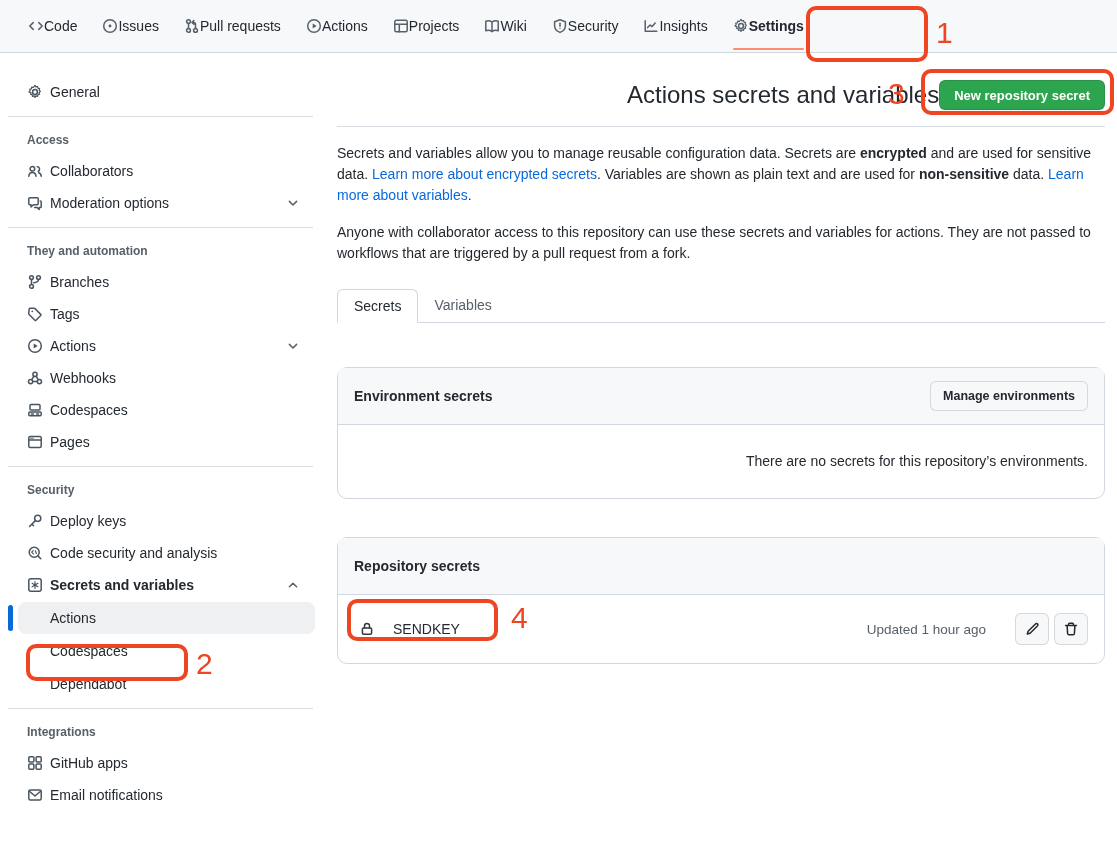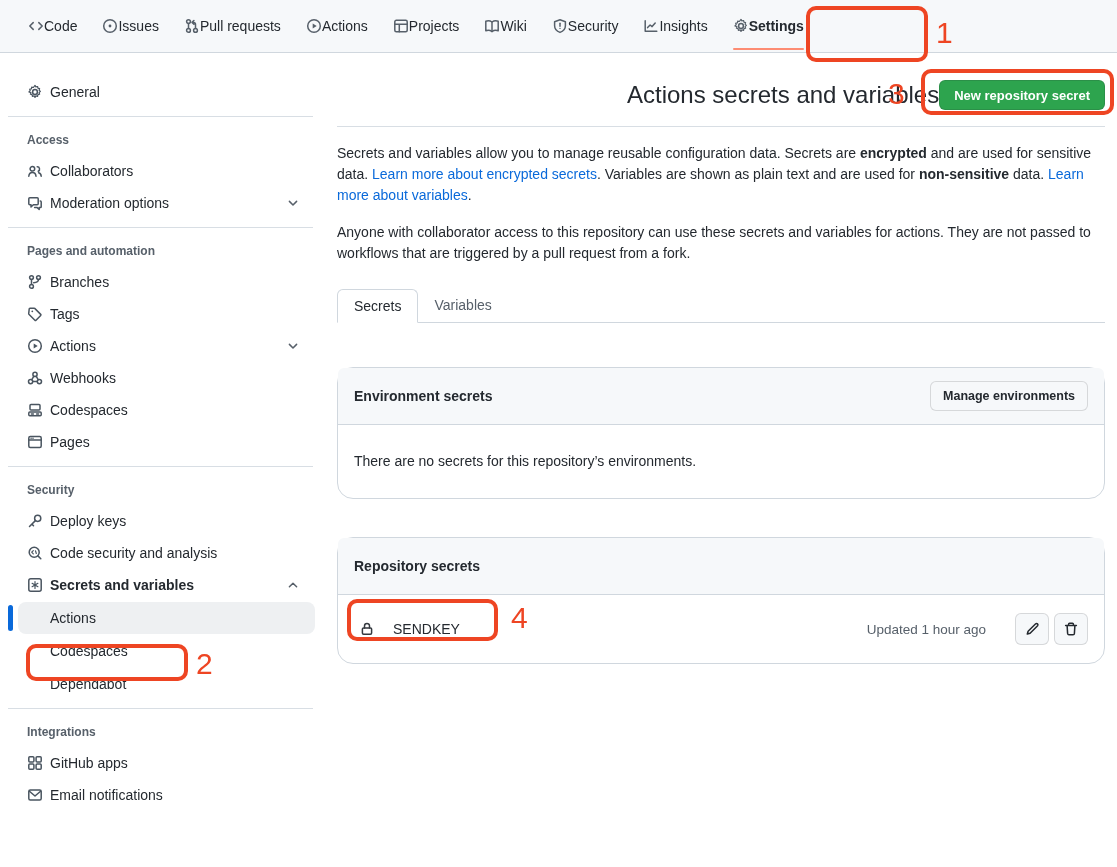--- a/index.html
+++ b/index.html
@@ -57,30 +57,30 @@
   .btn-primary{background:var(--green);color:#fff;font-weight:700;font-size:13px;
     height:30px;padding:0 14px;border:1px solid rgba(31,35,40,.15);border-radius:6px;
     font-family:inherit;cursor:pointer}
   .desc{margin:16px 0 0;line-height:21px}
   .desc b{font-weight:700}
   .desc a{color:var(--link);text-decoration:none;cursor:pointer}
   .tabnav{margin-top:25px;border-bottom:1px solid var(--border);display:flex}
   .tab{padding:8px 16px;font-size:14px;cursor:pointer;color:#57606a}
   .tab.active{color:var(--fg);background:#fff;border:1px solid var(--border);
     border-bottom:1px solid #fff;border-radius:6px 6px 0 0;margin-bottom:-1px}
-  .card{border:1px solid var(--border);border-radius:16px;background:#fff}
+  .card{border:1px solid var(--border);border-radius:10px;background:#fff}
   .card.first{margin-top:44px}
   .card.second{margin-top:38px}
   .card-header{background:#f6f8fa;border-bottom:1px solid var(--border);
     border-radius:6px 6px 0 0;height:57px;padding:0 16px;display:flex;
     align-items:center;justify-content:space-between;font-weight:700}
   .btn-secondary{background:#f6f8fa;color:var(--fg);font-weight:700;font-size:12.5px;
     height:30px;padding:0 12px;border:1px solid rgba(31,35,40,.15);border-radius:6px;
     font-family:inherit;cursor:pointer}
-  .card-empty{padding:28px 16px 29px;text-align:left}
+  .card-empty{padding:28px 16px 29px;text-align:right}
   .secret-row{display:flex;align-items:center;padding:18px 16px}
   .secret-name{display:flex;align-items:center;gap:18px;padding-left:5px}
   .secret-name svg{color:#34393f}
   .row-right{margin-left:auto;display:flex;align-items:center}
   .updated{color:var(--muted);font-size:13.5px;margin-right:24px}
   .icon-btn{width:34px;height:32px;margin-left:5px;background:#f6f8fa;color:var(--fg);
     border:1px solid rgba(31,35,40,.15);border-radius:6px;display:flex;
     align-items:center;justify-content:center;cursor:pointer;padding:0}
 
   
@@ -195,21 +195,21 @@
           <path d="M1.8 3.8c0-.6.4-1 1-1h7.4c.6 0 1 .4 1 1v4.9c0 .6-.4 1-1 1H6.4L4 11.9V9.7H2.8c-.6 0-1-.4-1-1z"></path>
           <path d="M13.2 6h.2c.5 0 .8.4.8.9v4.8c0 .5-.3.9-.8.9h-1.2v1.9l-2-1.9H7.6"></path>
         </svg>
       <span>Moderation options</span>
       <svg class="oct chev" viewBox="0 0 16 16">
           <path d="M4.4 6.4L8 10l3.6-3.6"></path>
         </svg>
     </div>
     <hr class="sb-divider">
 
-    <div class="sb-header">Pages and automation</div>
+    <div class="sb-header">They and automation</div>
     <div class="sb-item">
       <svg class="oct" viewBox="0 0 16 16">
           <circle cx="4.5" cy="3.6" r="1.9"></circle>
           <circle cx="11.5" cy="3.6" r="1.9"></circle>
           <circle cx="4.5" cy="12.4" r="1.9"></circle>
           <path d="M4.5 5.5v5M11.5 5.5c0 2.4-2.4 3.1-4.8 3.3"></path>
         </svg>
       <span>Branches</span>
     </div>
     <div class="sb-item">

